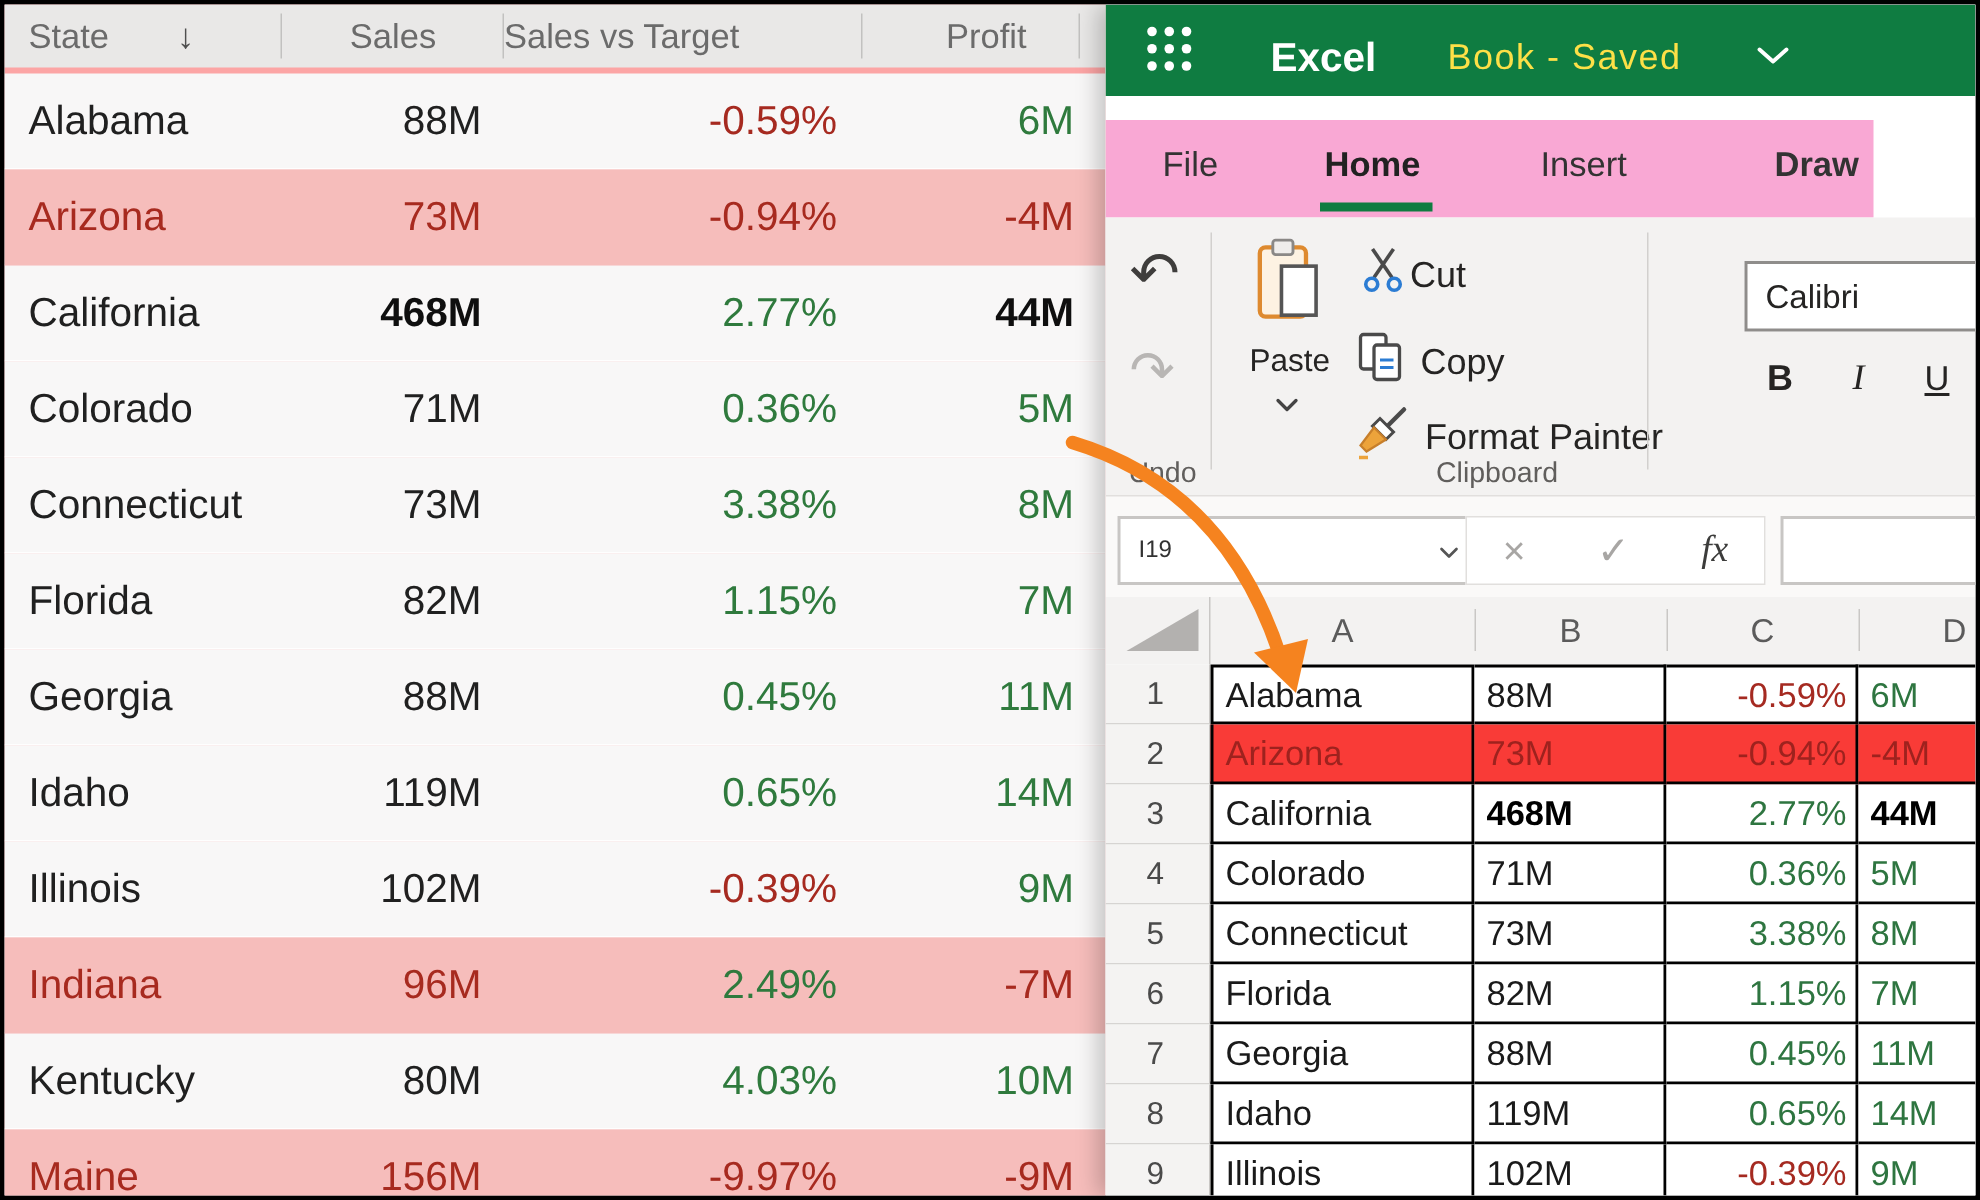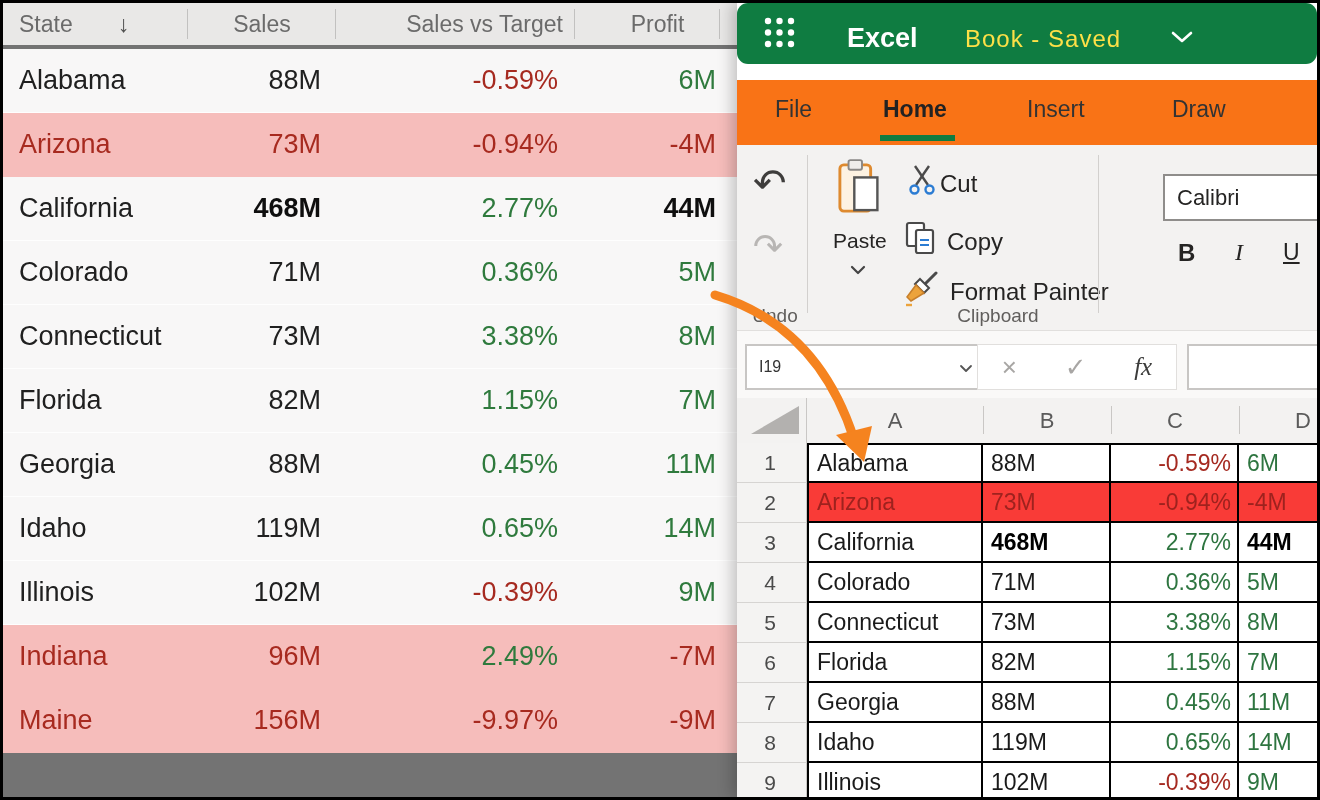--- a/index.html
+++ b/index.html
@@ -1,44 +1,44 @@
 <!DOCTYPE html>
 <html><head>
 <meta charset="utf-8">
 <style>
   html,body{margin:0;padding:0;background:#fff;}
   *{box-sizing:border-box;font-family:"Liberation Sans","DejaVu Sans",sans-serif;}
   .shot{position:relative;width:1320px;height:800px;border:3px solid #000;background:#FBFBFB;overflow:hidden;}
 
   
-  .ltable{position:absolute;left:0;top:0;width:734px;height:794px;background:#737373;overflow:hidden;}
+  .ltable{position:absolute;left:0;top:0;width:734px;height:794px;background:#fca5a5;overflow:hidden;}
   .lt-header{position:absolute;left:0;top:0;width:734px;height:42px;background:#E9E8E7;}
   .lt-h-label{position:absolute;top:0;height:42px;display:flex;align-items:center;color:#6B6B6B;font-size:23px;}
   .lt-sep{position:absolute;top:6px;height:30px;width:1px;background:#C2C1C0;}
   .lt-rows{position:absolute;left:0;top:46px;width:734px;}
   .lt-row{display:flex;width:734px;height:64px;align-items:center;background:#F8F7F7;border-bottom:1px solid #FEFEFE;color:#202020;font-size:27px;}
   .lt-row.hl{background:#F6BDBB;color:#A72A1F;border-bottom:1px solid #F6BDBB;}
   .lc{white-space:nowrap;overflow:hidden;}
   .lc-state{width:185px;padding-left:16px;text-align:left;}
   .lc-sales{width:133px;text-align:right;}
   .lc-target{width:237px;text-align:right;}
   .lc-profit{width:158px;text-align:right;}
   .pos{color:#2F7A3D;}
   .neg{color:#A62A20;}
   .bold{font-weight:700;color:#0F0F0F;}
 
   
   .excel{position:absolute;left:734px;top:0;width:580px;height:794px;background:#FFFFFF;box-shadow:-5px 0 14px rgba(0,0,0,.22);overflow:hidden;}
-  .titlebar{position:absolute;left:0;top:0;width:580px;height:61px;background:#0F7C41;border-radius:11px;}
+  .titlebar{position:absolute;left:0;top:0;width:580px;height:61px;background:#0F7C41;}
   .waffle{position:absolute;left:26px;top:13px;width:33px;height:33px;}
   .app-name{position:absolute;left:110px;top:20px;color:#fff;font-size:27px;font-weight:700;}
   .doc-name{position:absolute;left:228px;top:22px;color:#fde047;font-size:24px;letter-spacing:1px;}
   .tb-chevron{position:absolute;left:433px;top:27px;}
 
-  .menubar{position:absolute;left:0;top:77px;width:580px;height:65px;background:#f97316;}
+  .menubar{position:absolute;left:0;top:77px;width:512px;height:65px;background:#f9a8d4;}
   .mtab{position:absolute;top:16px;font-size:23px;color:#333;}
   .mtab.active{font-weight:700;color:#222;}
   .home-underline{position:absolute;left:143px;top:55px;width:75px;height:6px;background:#0F7C41;}
 
   .ribbon{position:absolute;left:0;top:142px;width:580px;height:185px;background:#F3F2F1;}
   .rib-sep{position:absolute;top:10px;height:158px;width:1px;background:#D2D0CE;}
   .glabel{position:absolute;top:160px;font-size:19px;color:#605E5C;}
   .undo-ic{position:absolute;left:16px;top:18px;font-size:40px;color:#3E3D3C;line-height:40px;}
   .redo-ic{position:absolute;left:16px;top:84px;font-size:36px;color:#B8B6B4;line-height:36px;}
   .paste-ic{position:absolute;left:100px;top:13px;}
@@ -90,21 +90,21 @@
     <div class="lt-header">
       <div class="lt-h-label" style="left:16px;">
         <span>State</span>
       </div>
       <div class="lt-h-label" style="left:115px;color:#4F4F4F;">
         <span>↓</span>
       </div>
       <div class="lt-h-label" style="left:185px;width:148px;justify-content:center;">
         <span>Sales</span>
       </div>
-      <div class="lt-h-label" style="left:320px;width:240px;justify-content:flex-end;">
+      <div class="lt-h-label" style="left:333px;width:240px;justify-content:flex-start;">
         <span>Sales vs Target</span>
       </div>
       <div class="lt-h-label" style="left:573px;width:132px;justify-content:center;padding-left:31px;">
         <span>Profit</span>
       </div>
       <div class="lt-sep" style="left:184px;"></div>
       <div class="lt-sep" style="left:332px;"></div>
       <div class="lt-sep" style="left:571px;"></div>
       <div class="lt-sep" style="left:716px;"></div>
     </div>
@@ -161,20 +161,26 @@
           <div class="lc lc-state">Illinois</div>
           <div class="lc lc-sales">102M</div>
           <div class="lc lc-target neg">-0.39%</div>
           <div class="lc lc-profit pos">9M</div>
         </div>
         <div class="lt-row hl">
           <div class="lc lc-state">Indiana</div>
           <div class="lc lc-sales">96M</div>
           <div class="lc lc-target pos">2.49%</div>
           <div class="lc lc-profit">-7M</div>
+        </div>
+        <div class="lt-row">
+          <div class="lc lc-state">Kentucky</div>
+          <div class="lc lc-sales">80M</div>
+          <div class="lc lc-target pos">4.03%</div>
+          <div class="lc lc-profit pos">10M</div>
         </div>
         <div class="lt-row hl">
           <div class="lc lc-state">Maine</div>
           <div class="lc lc-sales">156M</div>
           <div class="lc lc-target">-9.97%</div>
           <div class="lc lc-profit">-9M</div>
         </div>
       </div>
   </div>
 
@@ -198,21 +204,21 @@
       <div class="doc-name">Book  -  Saved</div>
       <svg class="tb-chevron" width="24" height="14" viewBox="0 0 24 14">
         <polyline points="3,3 12,11 21,3" fill="none" stroke="#FFFFFF" stroke-width="2.6" stroke-linecap="round" stroke-linejoin="round"></polyline>
       </svg>
     </div>
 
     <div class="menubar">
       <div class="mtab" style="left:38px;">File</div>
       <div class="mtab active" style="left:146px;">Home</div>
       <div class="mtab" style="left:290px;">Insert</div>
-      <div class="mtab" style="left:435px;">Draw</div>
+      <div class="mtab" style="left:446px;font-weight:bold;">Draw</div>
       <div class="home-underline"></div>
     </div>
 
     <div class="ribbon">
       <div class="undo-ic">↶</div>
       <div class="redo-ic">↷</div>
       <div class="glabel" style="left:13px;width:50px;text-align:center;">Undo</div>
       <div class="rib-sep" style="left:70px;"></div>
 
       <svg class="paste-ic" width="50" height="60" viewBox="0 0 52 62">

